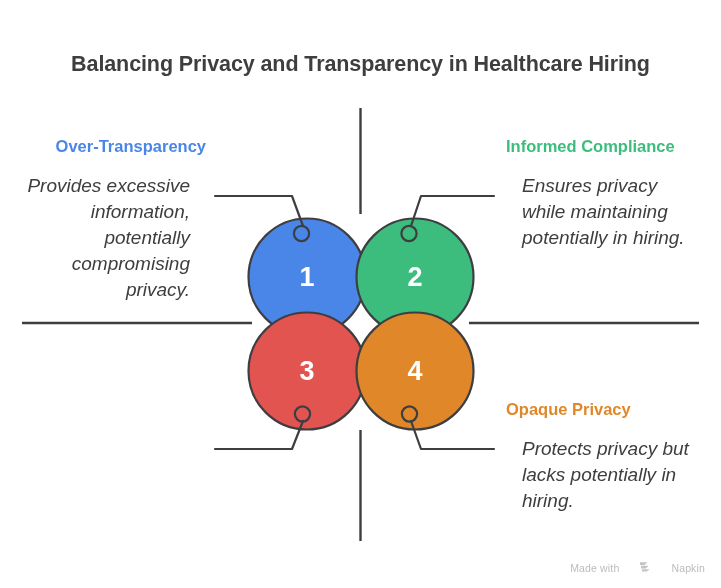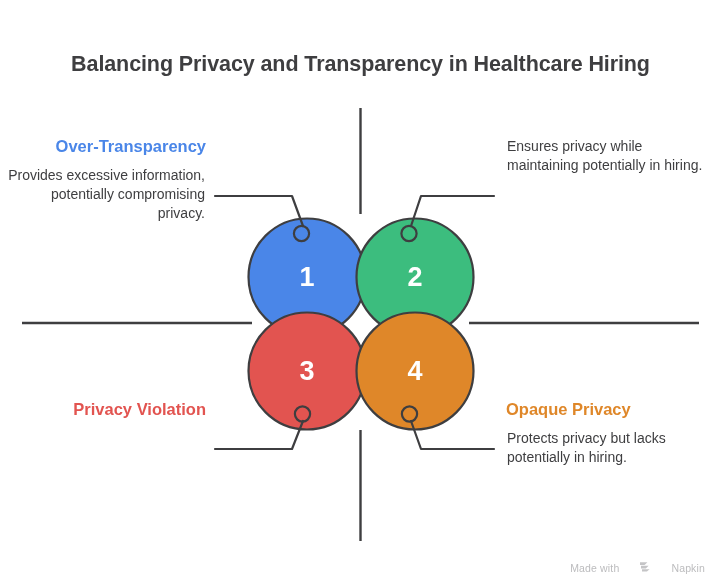--- a/index.html
+++ b/index.html
@@ -49,25 +49,26 @@
     position: absolute;
     width: 200px;
   }
   .quad .qtitle {
     font-size: 16.5px;
     font-weight: bold;
     line-height: 1.28;
     margin: 0 0 9px 0;
   }
   .quad .qdesc {
-    font-size: 14px;
+    font-size: 19px;
     font-weight: normal;
     color: #3e3e40;
     line-height: 1.37;
-    margin: 1px;
+    margin: 16px;
+    font-style: italic;
   }
   .align-right { text-align: right; }
   .align-left  { text-align: left; }
 
   #quad-tl { left: 6px;   top: 136px; }
   #quad-tr { left: 506px; top: 136px; }
   #quad-bl { left: 6px;   top: 399px; }
   #quad-br { left: 506px; top: 399px; }
 
   
@@ -148,25 +149,25 @@
   <div class="circ-num" id="num-2">2</div>
   <div class="circ-num" id="num-3">3</div>
   <div class="circ-num" id="num-4">4</div>
 
   <div class="quad align-right" id="quad-tl">
     <div class="qtitle" style="color:#4a86e8;">Over-Transparency</div>
     <div class="qdesc">Provides excessive information, potentially compromising privacy.</div>
   </div>
 
   <div class="quad align-left" id="quad-tr">
+    <div class="qtitle" style="color:#3cbd7e;">Informed Compliance</div>
     <div class="qdesc">Ensures privacy while maintaining potentially in hiring.</div>
   </div>
 
   <div class="quad align-right" id="quad-bl">
-    <div class="qtitle" style="color:#e25450;">Privacy Violation</div>
   </div>
 
   <div class="quad align-left" id="quad-br">
     <div class="qtitle" style="color:#df8729;">Opaque Privacy</div>
     <div class="qdesc">Protects privacy but lacks potentially in hiring.</div>
   </div>
 
   <div id="watermark">
     <span>Made with</span>
     <span class="wm-logo">

